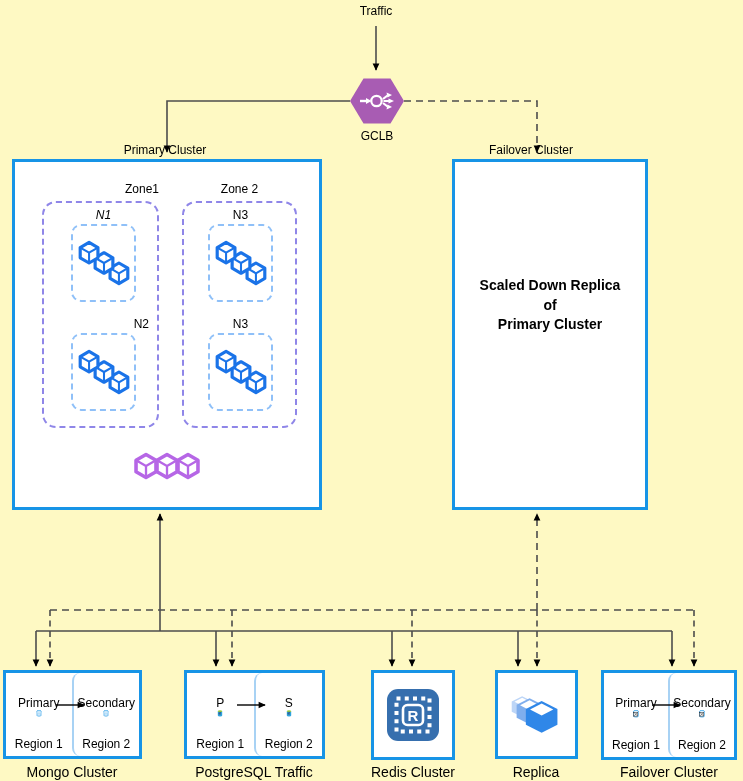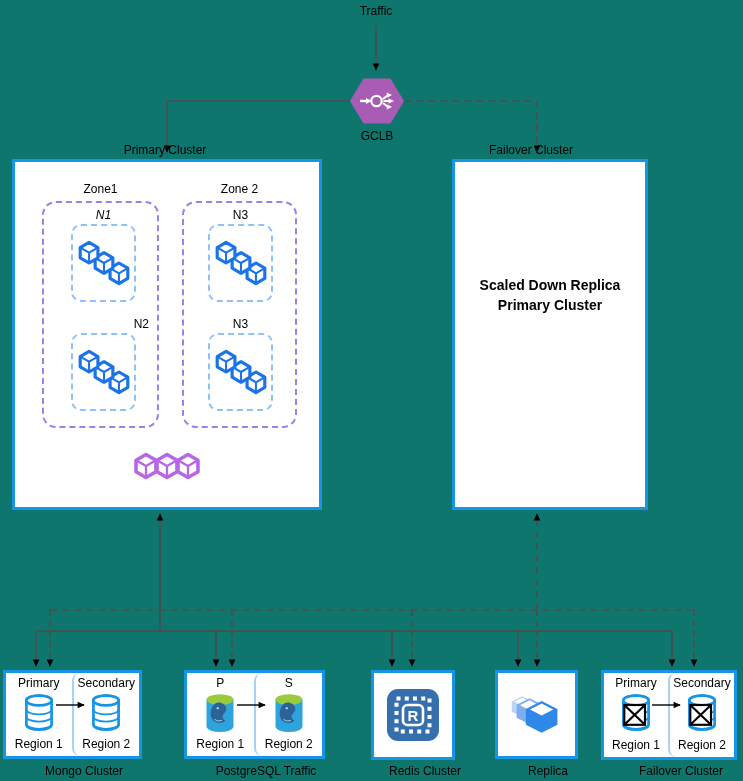--- a/index.html
+++ b/index.html
@@ -1,34 +1,34 @@
 <!DOCTYPE html>
 <html><head>
 <meta charset="utf-8">
 <style>
   html,body{margin:0;padding:0;background:#fff;}
-  #canvas{position:relative;width:743px;height:781px;background:#0f766e;
+  #canvas{position:relative;width:743px;height:781px;background:#fef9c3;
     font-family:"Liberation Sans","DejaVu Sans",sans-serif;color:#000;overflow:hidden;}
   .abs{position:absolute;}
   .lbl{position:absolute;font-size:12px;white-space:nowrap;transform:translateX(-50%);}
   .cluster-box{position:absolute;border:3px solid #1794E6;background:#fff;box-sizing:border-box;}
   .zone{position:absolute;border:2px dashed #8F86E8;border-radius:14px;box-sizing:border-box;}
   .zone-lbl{position:absolute;font-size:12px;text-align:center;}
   .node-box{position:absolute;border:2px dashed #8FC0F8;border-radius:10px;box-sizing:border-box;
     display:flex;align-items:center;justify-content:center;}
   .node-lbl{position:absolute;font-size:12px;text-align:center;}
   .failover-text{position:absolute;left:4px;right:4px;top:114px;text-align:center;
     font-weight:bold;font-size:14px;line-height:1.4;}
   .db-box{position:absolute;border:3px solid #1794E6;background:#fff;box-sizing:border-box;display:flex;}
   .db-cell{flex:1;display:flex;flex-direction:column;align-items:center;justify-content:space-between;
     padding:3px 0 5px 0;box-sizing:border-box;}
   .db-cell.right{border-left:2px solid #A8D2F4;border-radius:8px;}
   .db-single{align-items:center;justify-content:center;display:flex;flex:1;}
-  .role,.region{font-size:12px;white-space:nowrap;}
-  .caption{position:absolute;top:764px;font-size:12px;white-space:nowrap;transform:translateX(-50%);margin-left:12px;}
+  .role,.region{font-size:12px;white-space:nowrap;margin-top:20px;}
+  .caption{position:absolute;top:764px;font-size:14px;white-space:nowrap;transform:translateX(-50%);}
   svg{display:block;}
   #overlay{position:absolute;left:0;top:0;pointer-events:none;z-index:6;}
   .boxes{position:absolute;left:0;top:0;z-index:2;}
   #hexdefs{position:absolute;width:0;height:0;}
 </style>
 </head>
 <body>
 
 <svg id="hexdefs" aria-hidden="true">
   <defs>
@@ -66,21 +66,21 @@
         <polygon points="9.5,8.5 15,6 10.5,3.5" fill="#fff"></polygon>
       </svg>
     </div>
     <div class="lbl" style="left:377px;top:129px;">GCLB</div>
 
     <div class="lbl" style="left:165px;top:143px;">Primary Cluster</div>
     <div class="lbl" style="left:531px;top:143px;">Failover Cluster</div>
 
     <div class="cluster-box" style="left:12px;top:159px;width:310px;height:351px;">
 
-      <div class="zone-lbl" style="left:27px;top:20px;width:117px;">Zone1</div>
+      <div class="zone-lbl" style="left:27px;top:20px;width:117px;text-align:right;">Zone1</div>
       <div class="zone" style="left:27px;top:39px;width:117px;height:227px;">
         <div class="node-lbl" style="left:27px;top:5px;width:65px;font-style:italic;">N1</div>
         <div class="node-box" style="left:27px;top:21px;width:65px;height:78px;">
           <svg width="56" height="50" viewBox="-30 -25 60 50" style="color:#1A73E8;">
             <use href="#cube" transform="translate(16,11)"></use>
             <use href="#cube" transform="translate(0,0)"></use>
             <use href="#cube" transform="translate(-16,-11)"></use>
           </svg>
         </div>
         <div class="node-lbl" style="left:40px;top:114px;width:65px;text-align:right;">N2</div>
@@ -118,20 +118,21 @@
           <use href="#cube" transform="translate(-21,0) scale(1.05)"></use>
           <use href="#cube" transform="translate(21,0) scale(1.05)"></use>
           <use href="#cube" transform="translate(0,0) scale(1.05)"></use>
         </svg>
       </div>
     </div>
 
     <div class="cluster-box" style="left:452px;top:159px;width:196px;height:351px;">
       <div class="failover-text">
         <div>Scaled Down Replica</div>
+        <div>of</div>
         <div>Primary Cluster</div>
       </div>
     </div>
 
     <div class="db-box" style="left:3px;top:670px;width:139px;height:89px;">
       <div class="db-cell">
         <div class="role">Primary</div>
         <svg width="36" height="42" viewBox="-20 -23 40 46" style="color:#1794E6;">
             <use href="#cyl"></use>
           </svg>

